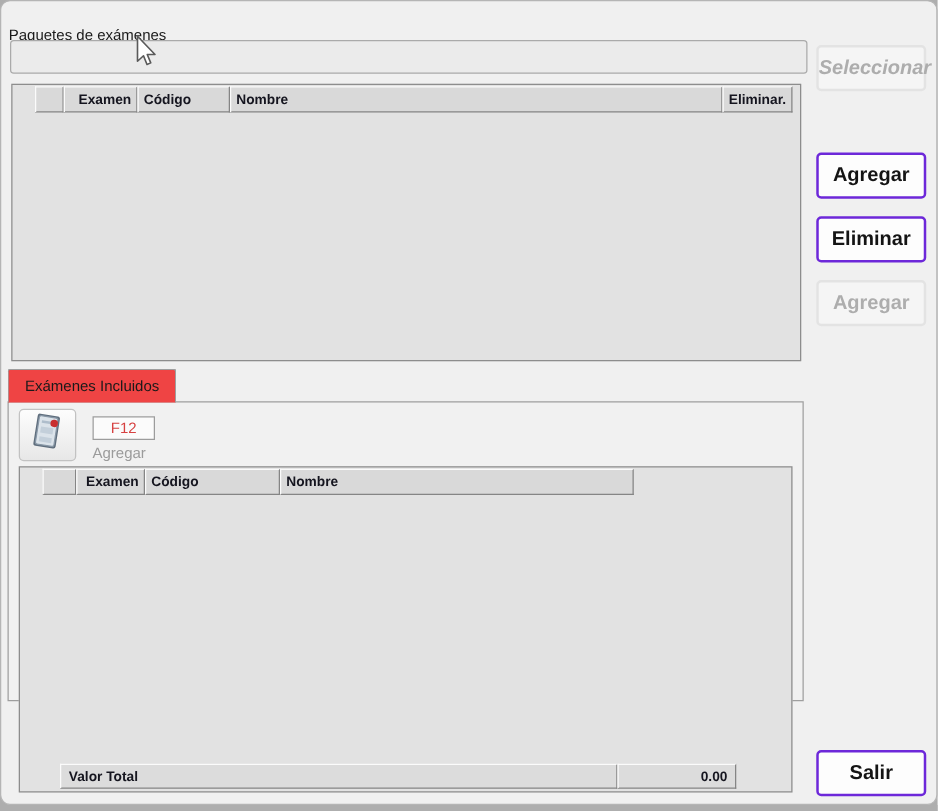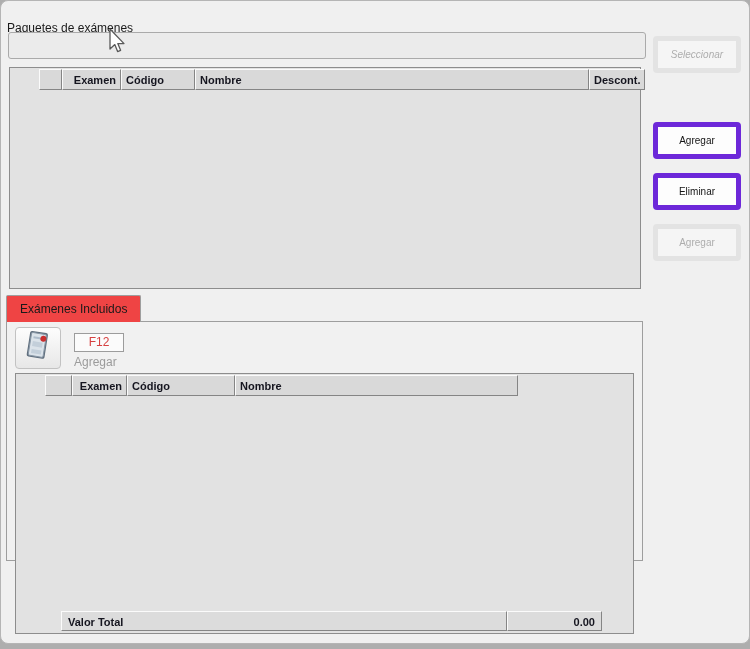--- a/index.html
+++ b/index.html
@@ -33,21 +33,21 @@
     font-family: inherit;
   }
   .cursor { position: absolute; left: 105px; top: 26px; z-index: 20; }
 
   .grid {
     position: absolute;
     background: #e2e2e2;
     border: 1px solid #8d8d8d;
   }
   .grid1 { left: 8px; top: 66px; width: 632px; height: 222px; }
-  .hdr-row { position: absolute; left: 13px; top: 1px; height: 21px; display: flex; padding-left: 16px; }
+  .hdr-row { position: absolute; left: 2px; top: 1px; height: 21px; display: flex; padding-left: 16px; }
   .hcell {
     background: #d9d9d9;
     border: 1px solid;
     border-color: #fbfbfb #858585 #858585 #fbfbfb;
     font-weight: bold; font-size: 11px; color: #15151f;
     padding: 4px 4px 0 4px;
     white-space: nowrap; overflow: hidden;
     flex: 0 0 auto;
   }
   .hcell.right { text-align: right; }
@@ -83,41 +83,42 @@
     border: 1px solid #9c9c9c;
     font-size: 12px; color: #d64141;
     text-align: center; line-height: 17px;
   }
   .toolbar-label {
     position: absolute; left: 67px; top: 33px;
     font-size: 12px; color: #9b9b9b;
   }
   .grid2 { left: 8px; top: 51px; width: 619px; height: 261px; }
 
-  .total-row { position: absolute; left: 45px; bottom: 2px; height: 20px; display: flex; }
+  .total-row { position: absolute; left: 32px; bottom: 2px; height: 20px; display: flex; }
   .tcell {
     background: #dcdcdc;
     border: 1px solid;
     border-color: #fbfbfb #858585 #858585 #fbfbfb;
     font-weight: bold; font-size: 11px; color: #15151f;
     padding: 4px 6px 0 6px;
     flex: 0 0 auto;
     white-space: nowrap;
   }
   .tcell.right { text-align: right; }
 
   .side-btn {
     position: absolute; left: 652px;
     width: 88px; height: 37px;
     background: #fdfdfd;
-    border: 5px solid #6d28d9;
+    border: 2px solid #6d28d9;
     border-radius: 4px;
-    font-size: 10px; color: #141414;
+    font-size: 16px; color: #141414;
     font-family: inherit;
     cursor: pointer;
+    font-weight: bold;
   }
   .side-btn.disabled {
     background: #f5f5f5;
     border-color: #e3e3e3;
     color: #adadad;
     cursor: default;
   }
   .side-btn.italic { font-style: italic; }
   .bottom-shadow {
     position: absolute; left: 0; bottom: 0;
@@ -133,28 +134,29 @@
   <div class="window-title">Paquetes de exámenes</div>
 
   <input class="search-input" type="text" value="" style="">
 
   <div class="grid grid1">
     <div class="hdr-row">
       <div class="hcell" style="width:23px"></div>
       <div class="hcell right" style="width:59px">Examen</div>
       <div class="hcell" style="width:74px">Código</div>
       <div class="hcell" style="width:394px">Nombre</div>
-      <div class="hcell" style="width:56px">Descont.</div>
+      <div class="hcell" style="width:56px">Eliminar.</div>
     </div>
   </div>
 
   <button class="side-btn disabled italic" style="top:35px">Seleccionar</button>
   <button class="side-btn" style="top:121px">Agregar</button>
   <button class="side-btn" style="top:172px">Eliminar</button>
   <button class="side-btn disabled" style="top:223px">Agregar</button>
+  <button class="side-btn" style="top:599px">Salir</button>
 
   <div class="tab">Exámenes Incluidos</div>
 
   <div class="tabpage">
 
     <button class="tool-btn">
       <span>
         <svg width="32" height="36" viewBox="0 0 32 36" aria-hidden="true">
           <g transform="rotate(9 16 18)">
             <rect x="6" y="3" width="18" height="26" rx="2" fill="#5f6e7d"></rect>

